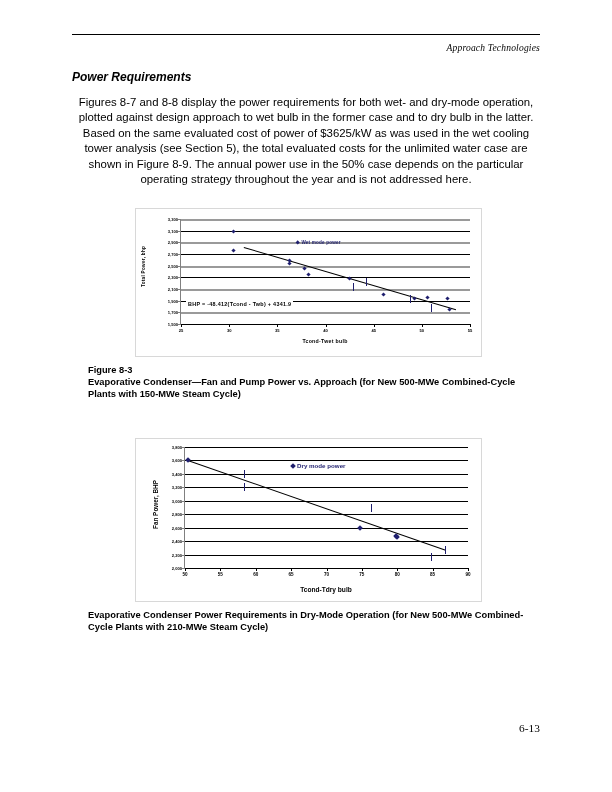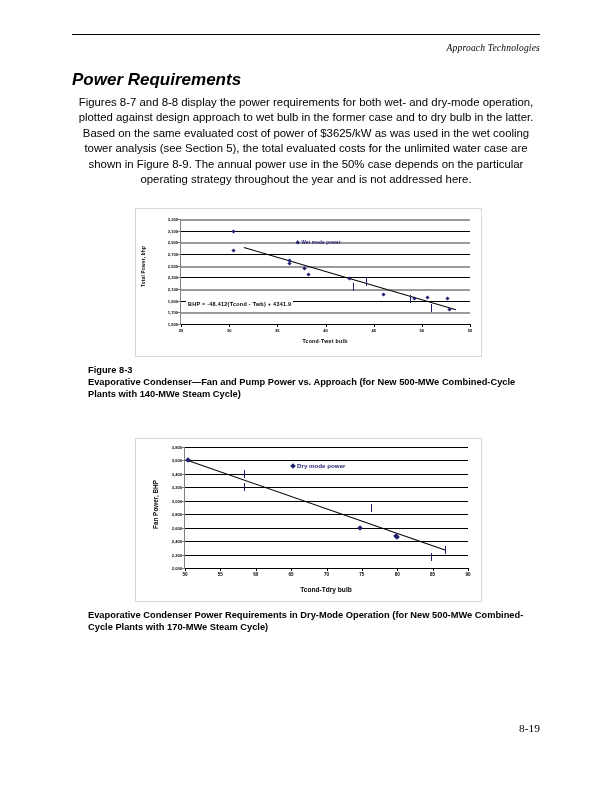--- a/index.html
+++ b/index.html
@@ -41,21 +41,21 @@
     text-align: right;
   }
 
   
   .section-heading {
     position: absolute;
     left: 72px; top: 70px;
     font-family: "Liberation Sans", sans-serif;
     font-weight: bold;
     font-style: italic;
-    font-size: 17px;
+    font-size: 12px;
   }
   .body-para {
     position: absolute;
     left: 72px; top: 95px;
     width: 468px;
     font-family: Liberation Sans, sans-serif;
     font-size: 11.4px;
     line-height: 15.4px;
     text-align: center;
   }
@@ -300,21 +300,21 @@
     <div class="axis-title-y" id="ytitle-1">Total Power, bhp</div>
     <div class="legend" id="legend-1">
       <span class="diamond"></span>
       <span>Wet mode power</span>
     </div>
     <div class="eq-label">BHP = -48.412(Tcond - Twb) + 4341.9</div>
   </div>
 
   <div class="caption" id="caption-7">
     <div>Figure 8-3</div>
-    <div>Evaporative Condenser—Fan and Pump Power vs. Approach (for New 500-MWe Combined-Cycle Plants with 140-MWe Steam Cycle)</div>
+    <div>Evaporative Condenser—Fan and Pump Power vs. Approach (for New 500-MWe Combined-Cycle Plants with 150-MWe Steam Cycle)</div>
   </div>
 
   <div class="chart-box" id="chart-2">
     <div class="plot" id="plot-2">
         <div class="gridline" style="top: 121px;"></div>
         <div class="ytick-label" style="top: 121px;">2,000</div>
         <div class="ytick-mark" style="top: 121px;"></div>
         <div class="gridline" style="top: 107.556px;"></div>
         <div class="ytick-label" style="top: 107.556px;">2,200</div>
         <div class="ytick-mark" style="top: 107.556px;"></div>
@@ -373,18 +373,18 @@
       </div>
     <div class="axis-title-x" id="xtitle-2">Tcond-Tdry bulb</div>
     <div class="axis-title-y" id="ytitle-2">Fan Power, BHP</div>
     <div class="legend" id="legend-2">
       <span class="diamond"></span>
       <span>Dry mode power</span>
     </div>
   </div>
 
   <div class="caption" id="caption-8">
-    <div>Evaporative Condenser Power Requirements in Dry-Mode Operation (for New 500-MWe Combined-Cycle Plants with 170-MWe Steam Cycle)</div>
+    <div>Evaporative Condenser Power Requirements in Dry-Mode Operation (for New 500-MWe Combined-Cycle Plants with 210-MWe Steam Cycle)</div>
   </div>
 
-  <div class="page-number">8-19</div>
+  <div class="page-number">6-13</div>
 
 </div>
 
 </body></html>

